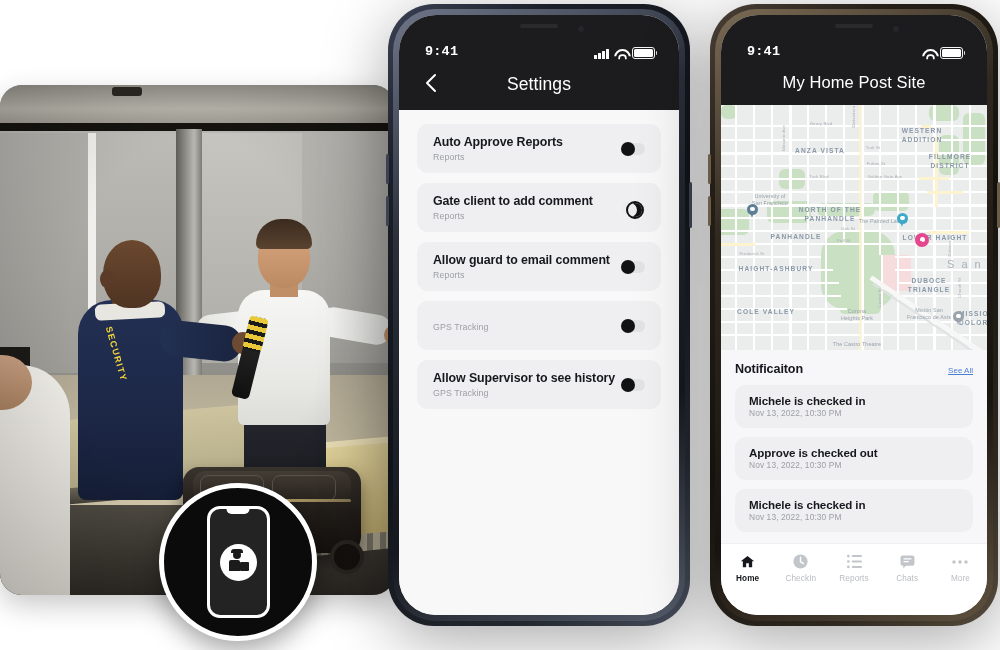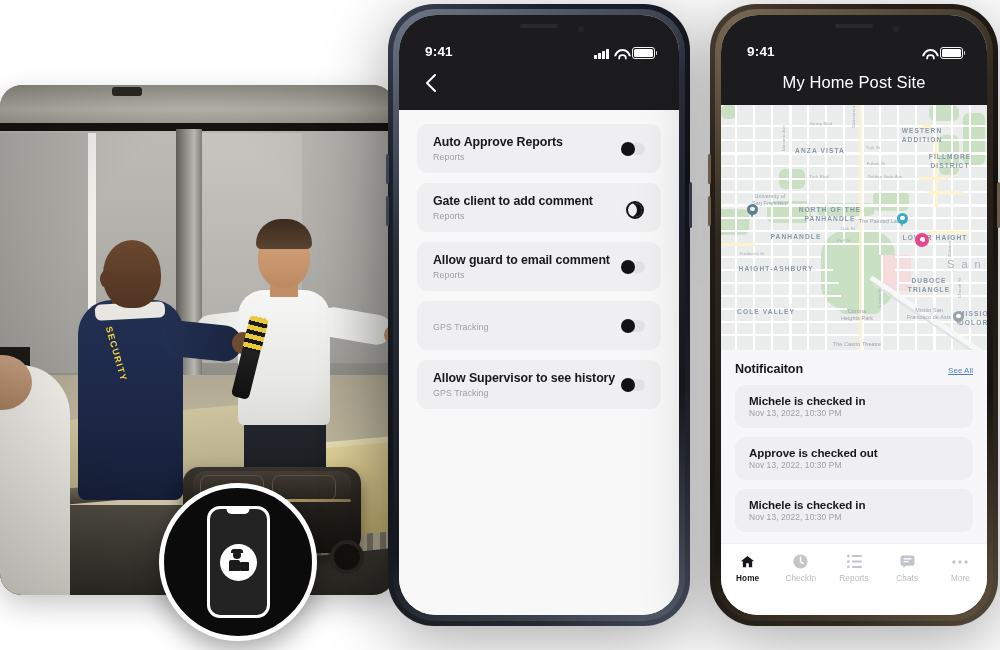--- a/index.html
+++ b/index.html
@@ -171,21 +171,21 @@
   #phone-home .bezel{
     background:linear-gradient(135deg,#4a4036 0%,#241e17 20%,#15120e 52%,#2e281f 82%,#554a3c 100%);
     border-radius:46px;}
   #phone-home .inner-ring{position:absolute:inset:5px;}
   #phone-home .inner-ring{position:absolute;inset:5px;border-radius:42px;
     background:linear-gradient(150deg,#7b6b55,#2f281f 30%,#17130f 70%,#60523f);}
   #phone-home .screen{left:11px;top:11px;width:266px;height:600px;border-radius:37px;}
 
   
   .statusbar{height:44px;display:flex;align-items:flex-end;justify-content:space-between;
-    padding:0 24px 6px 26px;position:relative;color:#fff;}
+    padding:0 24px 6px 26px;position:relative;color:#fff;font-family:Liberation Mono, monospace;}
   .sb-time{font-size:13.5px;font-weight:700;letter-spacing:.2px;}
   .sb-icons{display:flex;align-items:flex-end;gap:5px;}
   .ic-signal{display:flex;align-items:flex-end;gap:1.5px;height:10px;}
   .ic-signal i{display:block;width:2.6px;background:#fff;border-radius:.5px;}
   .ic-signal i:nth-child(1){height:4px}.ic-signal i:nth-child(2){height:6px}
   .ic-signal i:nth-child(3){height:8px}.ic-signal i:nth-child(4){height:10px}
   .ic-wifi{width:13px;height:10px;position:relative;}
   .ic-wifi::before{content:"";position:absolute;left:0;top:0;width:13px;height:13px;
     border:2.2px solid #fff;border-radius:50%;clip-path:polygon(0 0,100% 0,100% 42%,0 42%);}
   .ic-wifi::after{content:"";position:absolute;left:4.3px;top:5.2px;width:4.4px;height:4.4px;
@@ -376,20 +376,21 @@
               <span class="ic-wifi"></span>
               <span class="ic-batt"></span>
             </div>
           </div>
           <div class="nav-row">
             <div class="nav-back">
               <svg width="26" height="26" viewBox="0 0 26 26" aria-hidden="true">
                 <path d="M16 5 L8 13 L16 21" fill="none" stroke="#ffffff" stroke-width="2" stroke-linecap="round" stroke-linejoin="round"></path>
               </svg>
             </div>
+            <div class="nav-title">Settings</div>
           </div>
         </div>
 
         <div class="settings-body">
 
           <div class="srow">
             <div class="srow-txt">
               <div class="srow-title">Auto Approve Reports</div>
               <div class="srow-sub">Reports</div>
             </div>

